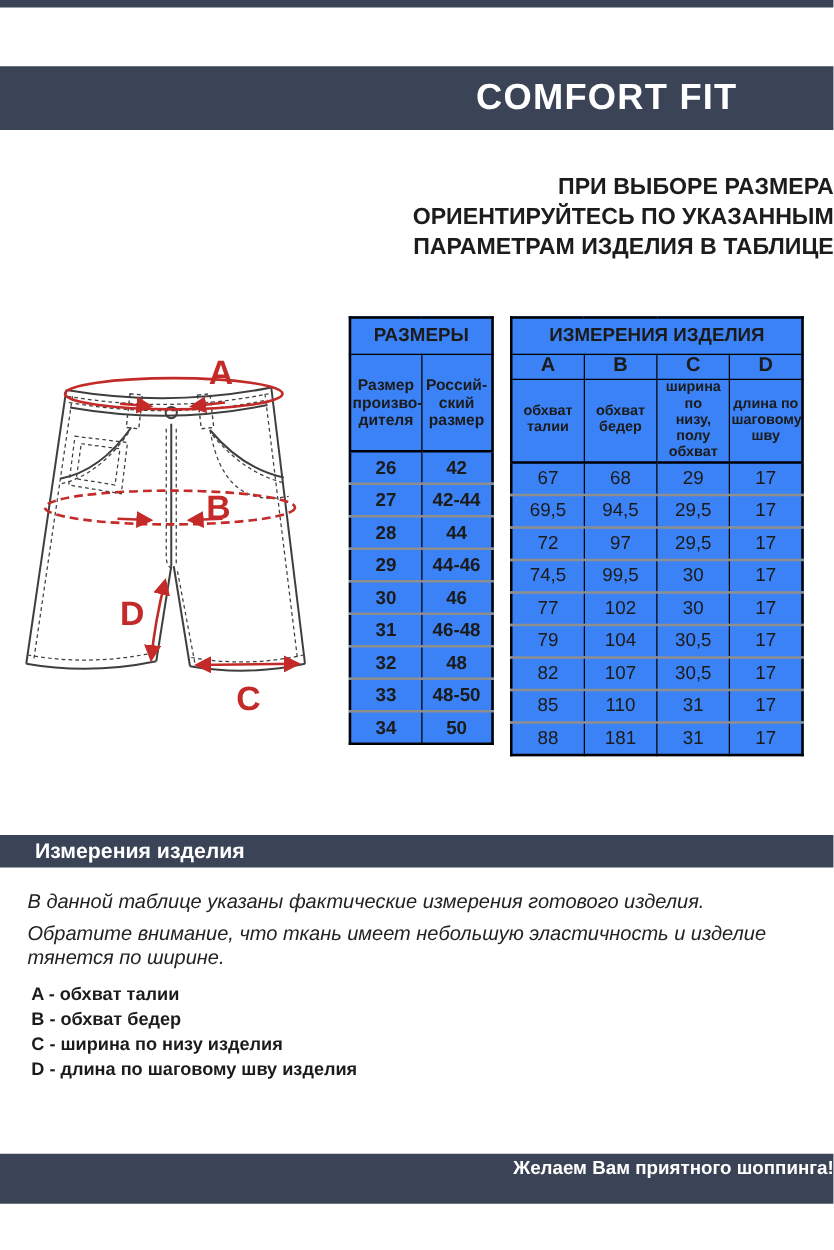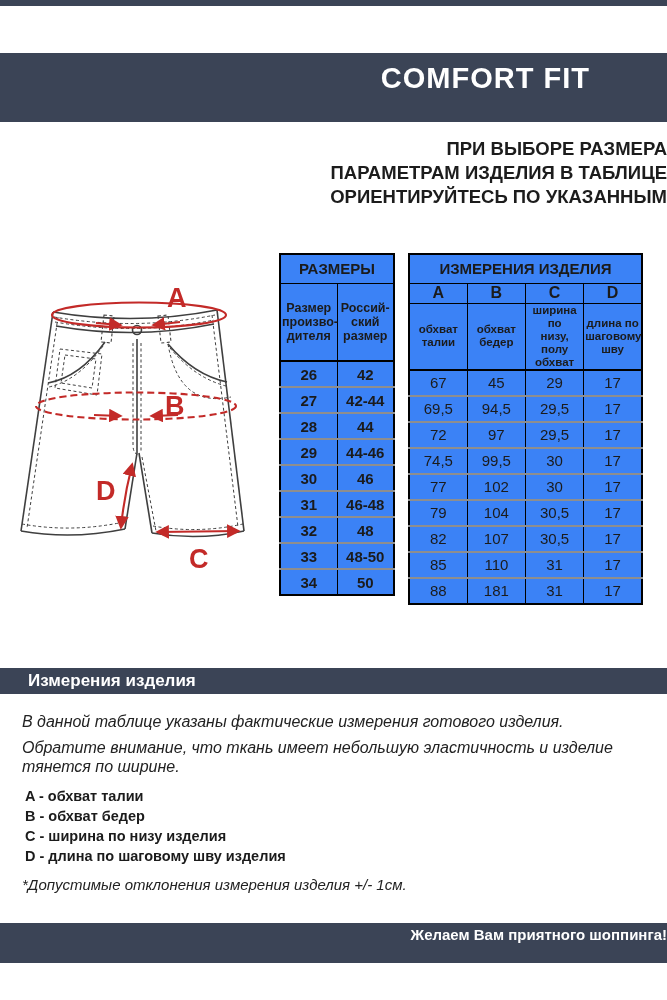--- a/index.html
+++ b/index.html
@@ -7,21 +7,21 @@
     --red:#c32a28;
     --ink:#1b1b1b;
   }
   *{box-sizing:border-box;margin:0;padding:0;}
   html,body{background:#ffffff;}
   body{font-family:"Liberation Sans",sans-serif;color:var(--ink);}
   #page{position:relative;width:667px;height:1000px;background:#fff;overflow:hidden;margin:0 auto;}
 
   
   .top-strip{position:absolute;left:0;top:0;width:667px;height:6px;background:var(--navy);}
-  .brand-bar{position:absolute;left:0;top:53px;width:667px;height:69px;background:var(--navy);
+  .brand-bar{position:absolute;left:0;top:53px;width:667px;height:51px;background:var(--navy);
              color:#fff;font-weight:bold;font-size:29px;letter-spacing:1px;
              line-height:51px;text-align:right;padding-right:77px;}
   .section-bar{position:absolute;left:0;top:668px;width:667px;height:26px;background:var(--navy);
                color:#fff;font-weight:bold;font-size:17px;line-height:26px;padding-left:28px;}
   .footer-bar{position:absolute;left:0;top:923px;width:667px;height:40px;background:var(--navy);
               color:#fff;font-weight:bold;font-size:15px;line-height:23px;text-align:right;}
 
   
   .intro{position:absolute;left:0;top:137px;width:667px;text-align:right;
          font-weight:bold;font-size:18.5px;line-height:24px;color:#1c1c1c;}
@@ -64,22 +64,22 @@
 <div id="page">
 
   <div class="top-strip"></div>
 
   <div class="brand-bar">
     <span>COMFORT FIT</span>
   </div>
 
   <div class="intro">
     <div>ПРИ ВЫБОРЕ РАЗМЕРА</div>
+    <div>ОРИЕНТИРУЙТЕСЬ ПО УКАЗАННЫМ</div>
     <div>ПАРАМЕТРАМ ИЗДЕЛИЯ В ТАБЛИЦЕ</div>
-    <div>ОРИЕНТИРУЙТЕСЬ ПО УКАЗАННЫМ</div>
   </div>
 
   <svg class="diagram" viewBox="0 0 255 400" xmlns="http://www.w3.org/2000/svg">
     <defs>
       <marker id="arr" viewBox="0 0 10 10" refX="8" refY="5" markerWidth="6.5" markerHeight="6.5" orient="auto-start-reverse">
         <path d="M0,0 L10,5 L0,10 z" fill="#c32a28"></path>
       </marker>
     </defs>
 
     <g class="sketch" stroke-width="1.6">
@@ -206,21 +206,21 @@
 низу, полу
 обхват</th>
           <th class="desc-h pre">длина по
 шаговому
 шву</th>
         </tr>
       </thead>
       <tbody>
           <tr>
             <td>67</td>
-            <td>45</td>
+            <td>68</td>
             <td>29</td>
             <td>17</td>
           </tr>
           <tr>
             <td>69,5</td>
             <td>94,5</td>
             <td>29,5</td>
             <td>17</td>
           </tr>
           <tr>
@@ -278,19 +278,18 @@
     <p>Обратите внимание, что ткань имеет небольшую эластичность и изделие тянется по ширине.</p>
   </div>
 
   <div class="legend">
       <div class="legend-line">A - обхват талии</div>
       <div class="legend-line">B - обхват бедер</div>
       <div class="legend-line">C - ширина по низу изделия</div>
       <div class="legend-line">D - длина по шаговому шву изделия</div>
     </div>
 
-  <div class="note">*Допустимые отклонения измерения изделия +/- 1см.</div>
 
   <div class="footer-bar">
     <span>Желаем Вам приятного шоппинга!</span>
   </div>
 
 </div>
 
 </body></html>

